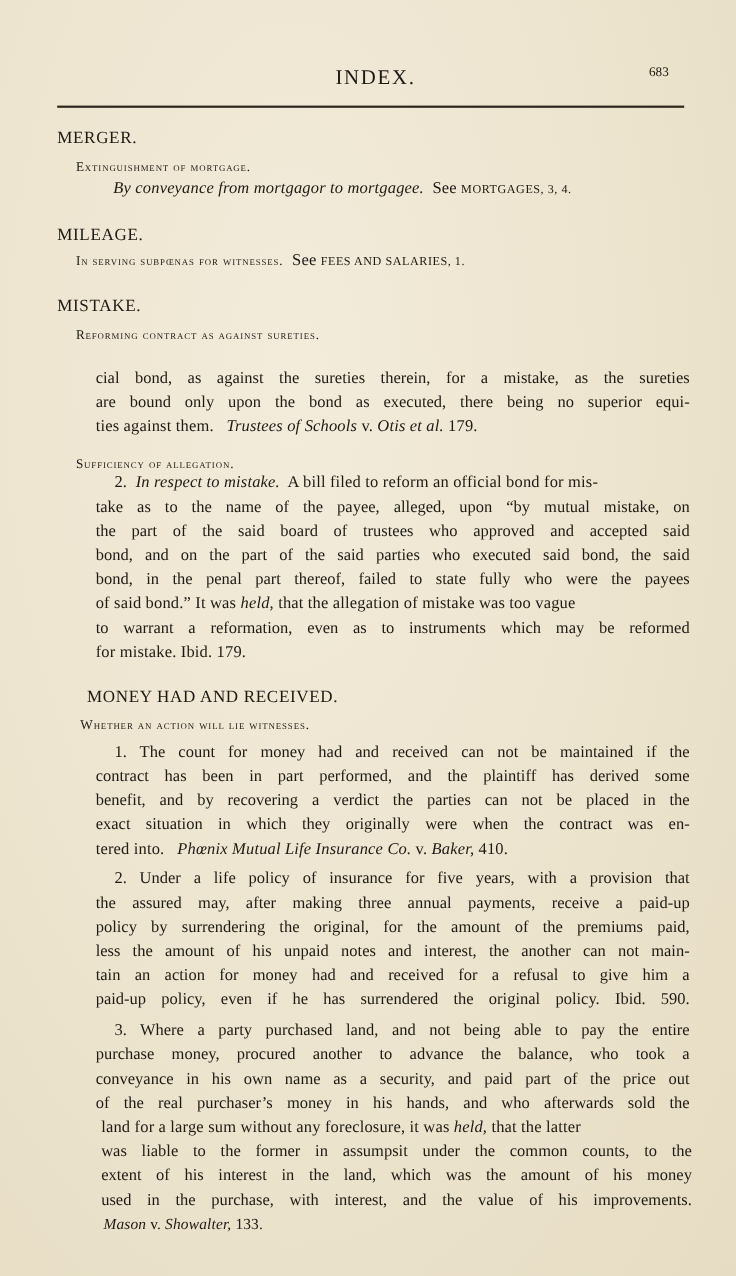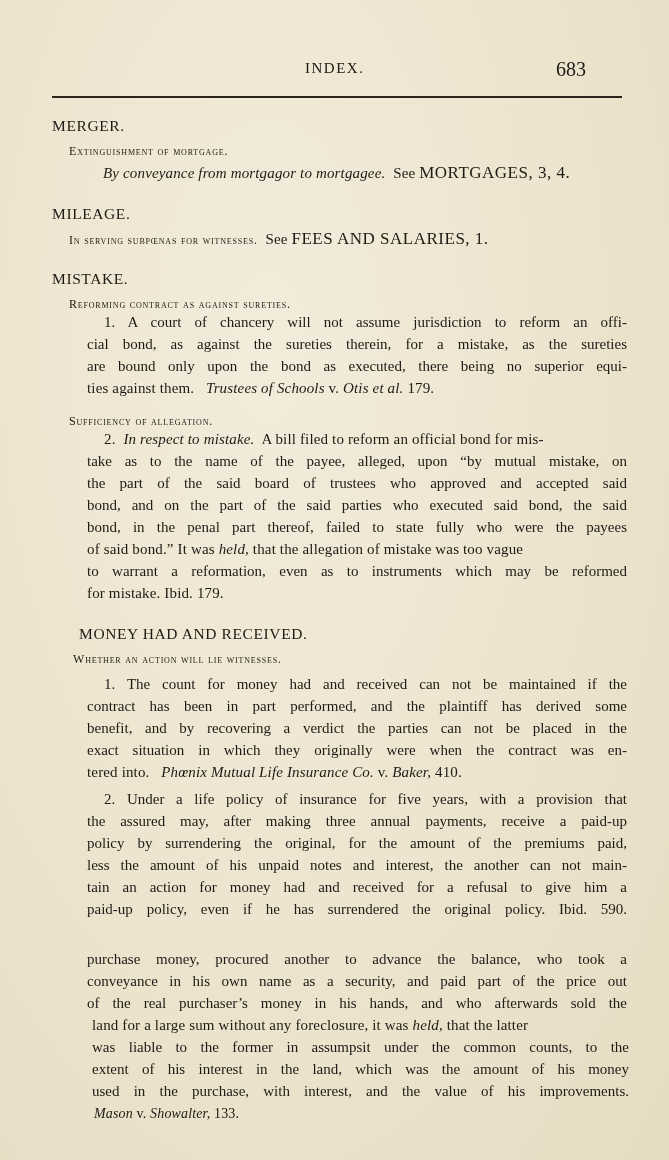--- a/index.html
+++ b/index.html
@@ -6,30 +6,30 @@
     body {
       width: 669px; height: 1160px; overflow: hidden;
       background: #efe7d3;
       background-image: radial-gradient(ellipse at 40% 30%, #f3ecdb 0%, #ece3cd 60%, #e6dcc3 100%);
       font-family: "Liberation Serif", "DejaVu Serif", serif;
       color: #1e1a14;
       position: relative;
     }
     .page { position: absolute; left: 0; top: 0; width: 669px; height: 1160px; }
     .abs { position: absolute; white-space: nowrap; }
-    .running-head { top: 60px; left: 305px; font-size: 15px; letter-spacing: 1.5px; text-align: right; }
-    .page-number { top: 58px; left: 556px; font-size: 20px; }
+    .running-head { top: 60px; left: 305px; font-size: 19px; letter-spacing: 1.5px; text-align: right; }
+    .page-number { top: 58px; left: 590px; font-size: 12px; }
     .rule { position: absolute; left: 52px; top: 96px; width: 570px; height: 1.5px; background: #2b251c; }
     .heading { font-size: 15.5px; letter-spacing: 0.6px; left: 52px; }
     .sub { font-size: 12px; letter-spacing: 0.8px; font-variant: small-caps; left: 69px; }
     .line { font-size: 15px; letter-spacing: 0.15px; }
     .justify { position: absolute; left: 87px; width: 540px; text-align: justify; text-align-last: justify; font-size: 15px; white-space: nowrap; }
     .ind { left: 104px; width: 523px; }
     i { font-style: italic; }
-    .big { font-size: 17px; letter-spacing: 0.5px; }
+    .big { font-size: 11px; letter-spacing: 0.5px; }
   </style>
 </head>
 <body>
 
 <div class="page">
 
   <div class="abs running-head">INDEX.</div>
   <div class="abs page-number">683</div>
   <div class="rule"></div>
 
@@ -43,21 +43,20 @@
 
   <div class="abs heading" style="top:205px;">MILEAGE.</div>
   <div class="abs line" style="top:229px; left:69px;">
     <span class="sub" style="position:static;">In serving subpœnas for witnesses.</span>&nbsp;
     <span>See</span>
     <span class="big">FEES AND SALARIES, 1.</span>
   </div>
 
   <div class="abs heading" style="top:270px;">MISTAKE.</div>
   <div class="abs sub" style="top:297px;">Reforming contract as against sureties.</div>
-  <div class="justify ind" style="top:314px;">1.  A court of chancery will not assume jurisdiction to reform an offi-</div>
   <div class="justify" style="top:336px;">cial bond, as against the sureties therein, for a mistake, as the sureties</div>
   <div class="justify" style="top:358px;">are bound only upon the bond as executed, there being no superior equi-</div>
   <div class="abs line" style="top:380px; left:87px;">
     <span>ties against them.</span>&nbsp;&nbsp;
     <i>Trustees of Schools</i>
     <span>v.</span>
     <i>Otis et al.</i>
     <span>179.</span>
   </div>
 
@@ -94,20 +93,21 @@
     <span>410.</span>
   </div>
 
   <div class="justify ind" style="top:791px;">2.  Under a life policy of insurance for five years, with a provision that</div>
   <div class="justify" style="top:813px;">the assured may, after making three annual payments, receive a paid-up</div>
   <div class="justify" style="top:835px;">policy by surrendering the original, for the amount of the premiums paid,</div>
   <div class="justify" style="top:857px;">less the amount of his unpaid notes and interest, the another can not main-</div>
   <div class="justify" style="top:879px;">tain an action for money had and received for a refusal to give him a</div>
   <div class="justify" style="top:901px;">paid-up policy, even if he has surrendered the original policy.   Ibid. 590.</div>
 
+  <div class="justify ind" style="top:929px;">3.  Where a party purchased land, and not being able to pay the entire</div>
   <div class="justify" style="top:973px;">conveyance in his own name as a security, and paid part of the price out</div>
   <div class="justify" style="top:951px;">purchase money, procured another to advance the balance, who took a</div>
   <div class="justify" style="top:995px;">of the real purchaser’s money in his hands, and who afterwards sold the</div>
   <div class="abs line" style="top:1017px; left:92px;">
     <span>land for a large sum without any foreclosure, it was</span>
     <i>held,</i>
     <span>that the latter</span>
   </div>
   <div class="justify" style="top:1039px; left:92px; width:537px;">was liable to the former in assumpsit under the common counts, to the</div>
   <div class="justify" style="top:1061px; left:92px; width:537px;">extent of his interest in the land, which was the amount of his money</div>

